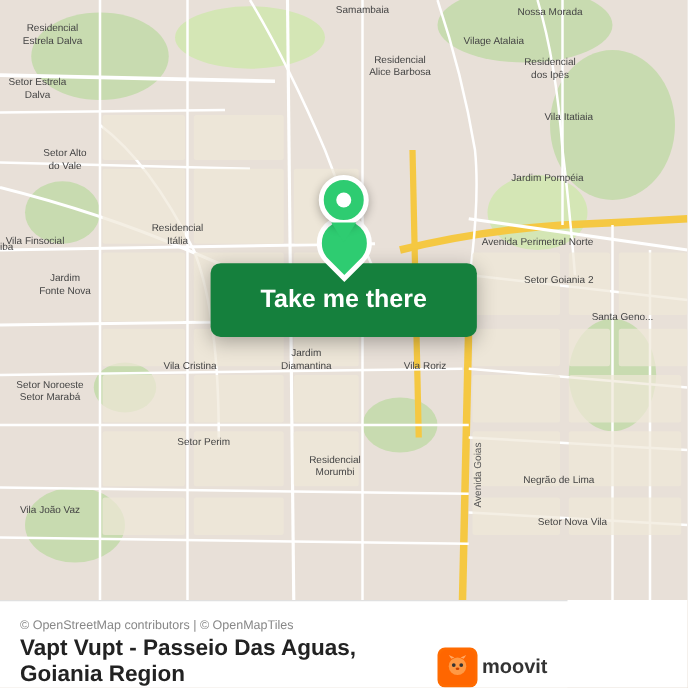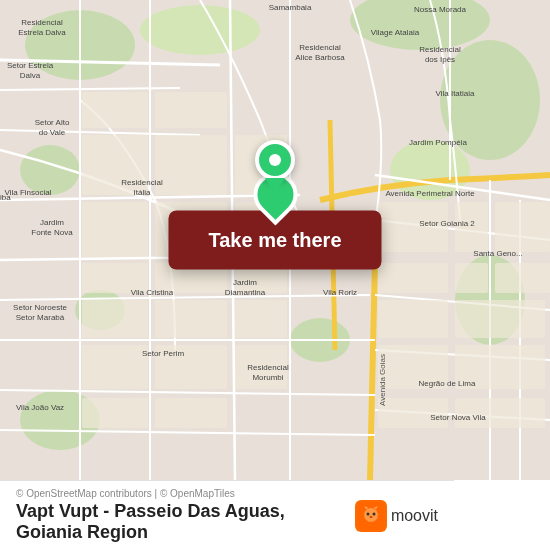--- a/index.html
+++ b/index.html
@@ -92,21 +92,21 @@
       border-top: 16px solid #2ecc71;
       margin-top: -2px;
     }
 
     
     #bottom-bar {
       width: 454px;
       height: 70px;
       background: white;
       display: flex;
-      align-items: center;
+      align-items: flex-end;
       justify-content: space-between;
       padding: 0 16px;
       border-top: 1px solid #e0e0e0;
     }
 
     #location-info {
       display: flex;
       flex-direction: column;
     }
 
@@ -136,21 +136,21 @@
       display: flex;
       align-items: center;
       justify-content: center;
       color: white;
       font-size: 18px;
       font-weight: bold;
     }
 
     .moovit-text {
       font-size: 16px;
-      font-weight: normal;
+      font-weight: bold;
       color: #333;
     }
 
     .map-svg {
       position: absolute;
       top: 0; left: 0;
       width: 100%;
       height: 100%;
     }
   </style>
@@ -282,21 +282,21 @@
     <text x="0" y="200" font-size="8" fill="#444">iba</text>
 
     <text transform="translate(385, 380) rotate(-90)" text-anchor="middle" font-size="8" fill="#555">Avenida Goias</text>
   </svg>
 
   <div class="pin-container">
     <div class="pin-head"></div>
     <div class="pin-tail"></div>
   </div>
 
-  <button id="take-me-there-btn" style="background: #7f1d1d;">Take me there</button>
+  <button id="take-me-there-btn" style="background: #15803d;">Take me there</button>
 </div>
 
 <div id="bottom-bar">
   <div id="location-info">
     <span id="attribution">© OpenStreetMap contributors | © OpenMapTiles</span>
     <span id="location-name">Vapt Vupt - Passeio Das Aguas, Goiania Region</span>
   </div>
   <div id="moovit-logo">
     <div class="moovit-icon">
 

